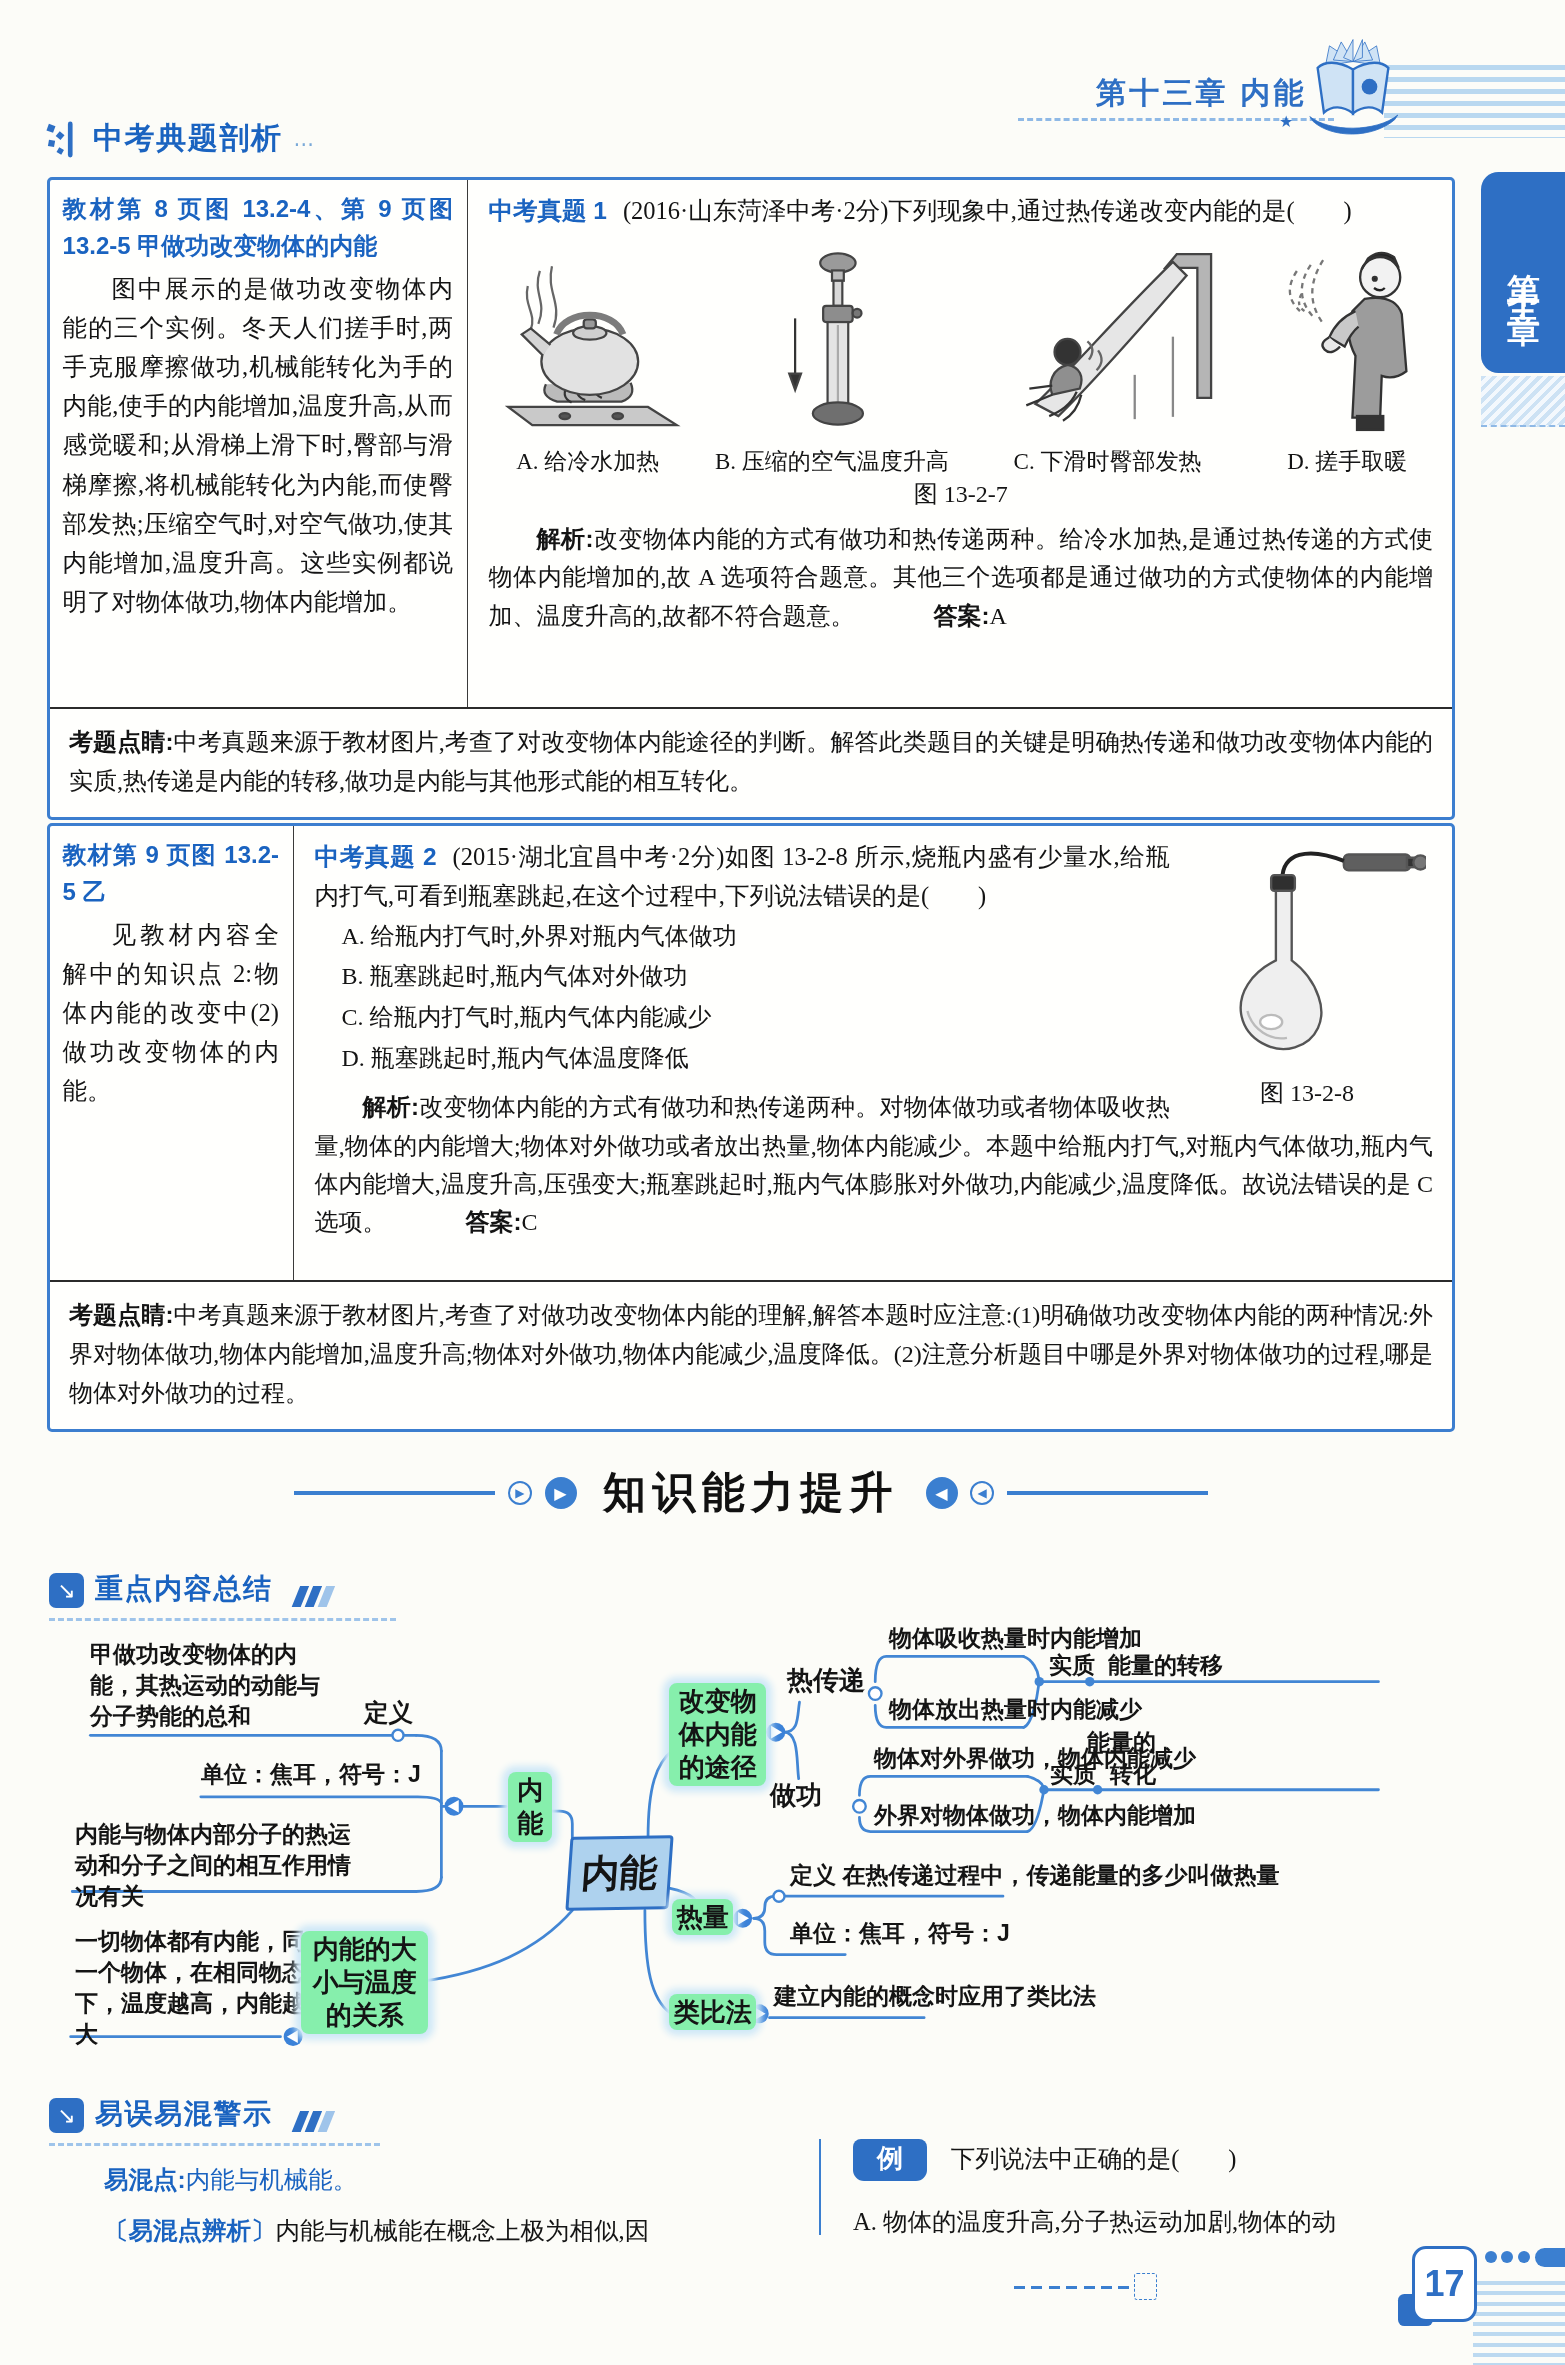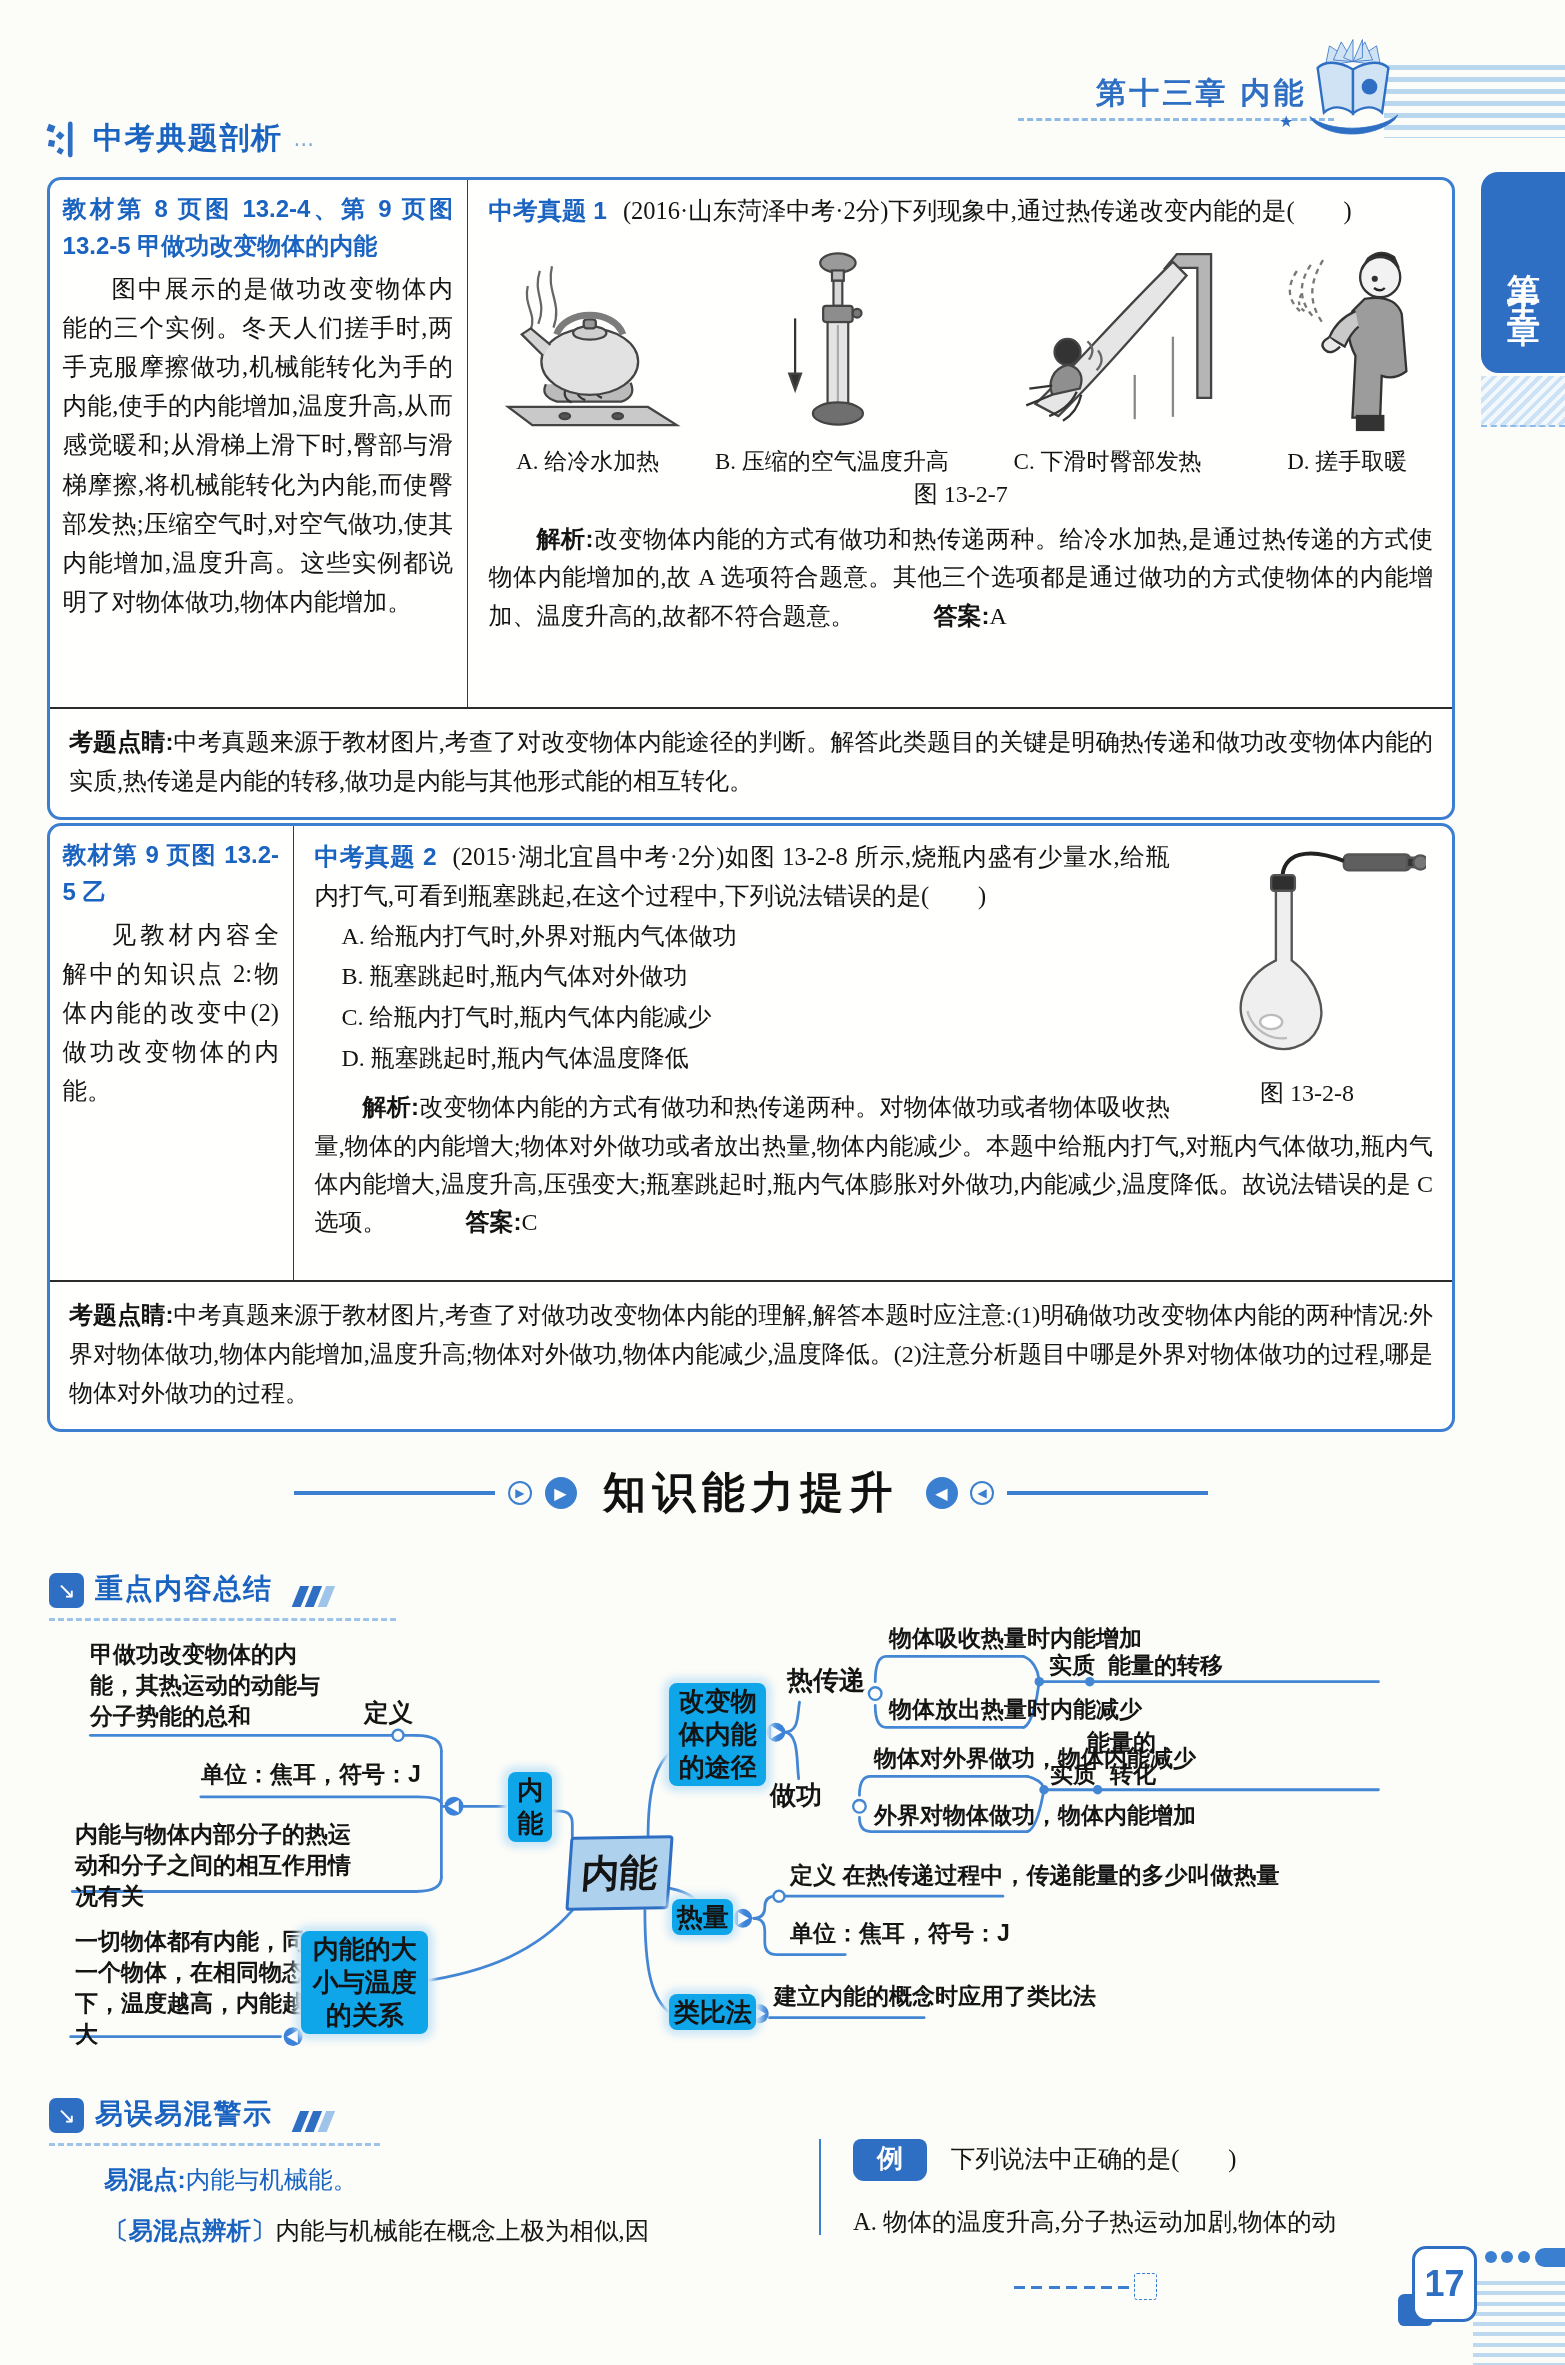--- a/index.html
+++ b/index.html
@@ -21,21 +21,21 @@
   .sec-head{position:absolute;display:flex;align-items:flex-end;gap:11px;}
   .sec-head .txt{font-family:"Liberation Sans",sans-serif;font-weight:bold;font-size:30px;color:#1a63c0;letter-spacing:1.6px;}
   .sec-head .dots{color:#7aa9d8;font-size:20.5px;padding-bottom:3.2px;}
   .sq-icon{width:35px;height:35px;background:#2e6fc4;border-radius:7px;color:#fff;display:flex;align-items:center;justify-content:center;font-size:22px;font-family:"Liberation Sans",sans-serif;}
   .head-underline{border-bottom:3.2px dashed #9fc4ea;}
   .quotemark{display:inline-flex;gap:4px;margin-left:12.6px;padding-bottom:1.6px;}
   .quotemark i{display:block;width:8.7px;height:20.5px;background:#2e6fc4;transform:skewX(-22deg);}
   .quotemark i.lite{background:#9fc4ea;}
 
   
-  .qbox{position:absolute;left:47px;width:1408px;border:3.2px solid #3c7ecf;border-radius:14px;background:#fffffd;box-sizing:border-box;}
+  .qbox{position:absolute;left:47px;width:1408px;border:3.2px solid #3c7ecf;border-radius:5px;background:#fffffd;box-sizing:border-box;}
   .row1{display:flex;}
   .leftcell{border-right:1.6px solid #3a3a3a;padding:9.5px 14px 6.3px 12.6px;box-sizing:border-box;overflow:hidden;}
   .box1 .leftcell{width:418px;}
   .box2 .leftcell{width:244px;}
   .rightcell{flex:1;padding:8px 19px 6.3px 20.5px;box-sizing:border-box;overflow:hidden;}
   .bluehead{color:#1a63c0;font-family:"Liberation Sans",sans-serif;font-weight:bold;font-size:24px;line-height:1.55;text-align:justify;}
   .bodytext{font-size:24.5px;line-height:1.6;text-align:justify;}
   .indent{text-indent:2em;}
   .qlabel{color:#1a63c0;font-family:"Liberation Sans",sans-serif;font-weight:bold;font-size:24.5px;margin-right:16px;}
   .stem{font-size:24.5px;line-height:1.6;margin:3.2px 0 0 0;text-align:justify;}
@@ -55,21 +55,21 @@
   .banner .line{width:201px;height:3.2px;background:#3b7fd0;}
   .banner .title{font-family:"Liberation Sans",sans-serif;font-weight:bold;font-size:43px;letter-spacing:6.3px;color:#111;margin:0 14px;}
   .circ{width:24px;height:24px;border-radius:50%;border:2.4px solid #3b7fd0;color:#3b7fd0;display:flex;align-items:center;justify-content:center;font-size:12px;box-sizing:border-box;}
   .circ.big{width:32px;height:32px;font-size:16px;}
   .circ.fill{background:#3b7fd0;color:#fff;}
 
   
   .mindmap{position:absolute;left:47px;top:1617px;width:1475px;height:493px;}
   .mindmap svg.wires{position:absolute;left:0;top:0;}
   .mm-text{position:absolute;font-family:"Liberation Sans",sans-serif;font-weight:bold;font-size:23px;line-height:1.35;color:#141414;}
-  .mm-hl{background:#0ea5e9;border-radius:8px;box-shadow:0 0 7px 5.5px #cfe8f7;padding:1.6px 4.7px;font-size:26px;line-height:1.28;text-align:center;}
+  .mm-hl{background:#86efac;border-radius:8px;box-shadow:0 0 7px 5.5px #cfe8f7;padding:1.6px 4.7px;font-size:26px;line-height:1.28;text-align:center;}
   .mm-root{position:absolute;left:521px;top:219px;width:103px;height:74px;background:#aed2ee;border:3.2px solid #2e6fc4;border-radius:4px;display:flex;align-items:center;justify-content:center;font-family:"Liberation Sans",sans-serif;font-weight:bold;font-size:38px;transform:skewX(-5deg) rotate(-1deg);box-sizing:border-box;}
 
   
   .warn-line{font-size:24.5px;line-height:1.55;}
   .blue{color:#1a63c0;}
   .vdivider{position:absolute;left:819px;top:2139px;height:96px;border-left:2.4px solid #3b7fd0;}
   .ex-badge{display:inline-block;background:#2e6fc4;color:#fff;font-family:"Liberation Sans",sans-serif;font-weight:bold;font-size:26px;padding:2.4px 24px 4.7px;border-radius:8px 8px 11px 11px;}
 
   
   .foot-line{position:absolute;left:1014px;top:2286px;width:117px;height:3.2px;background:repeating-linear-gradient(90deg,#3b7fd0 0 11px,rgba(0,0,0,0) 11px 17.4px);}

